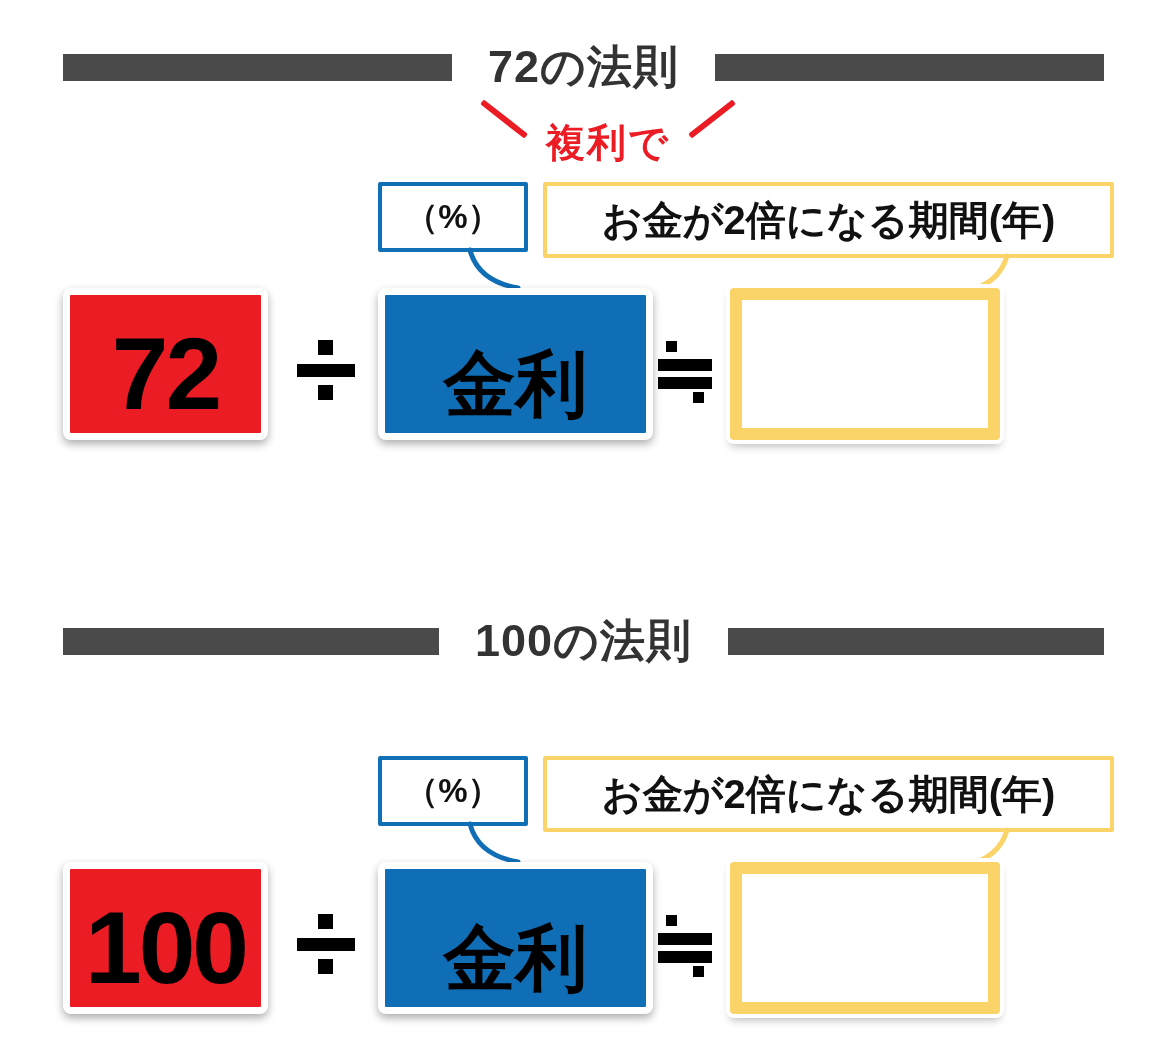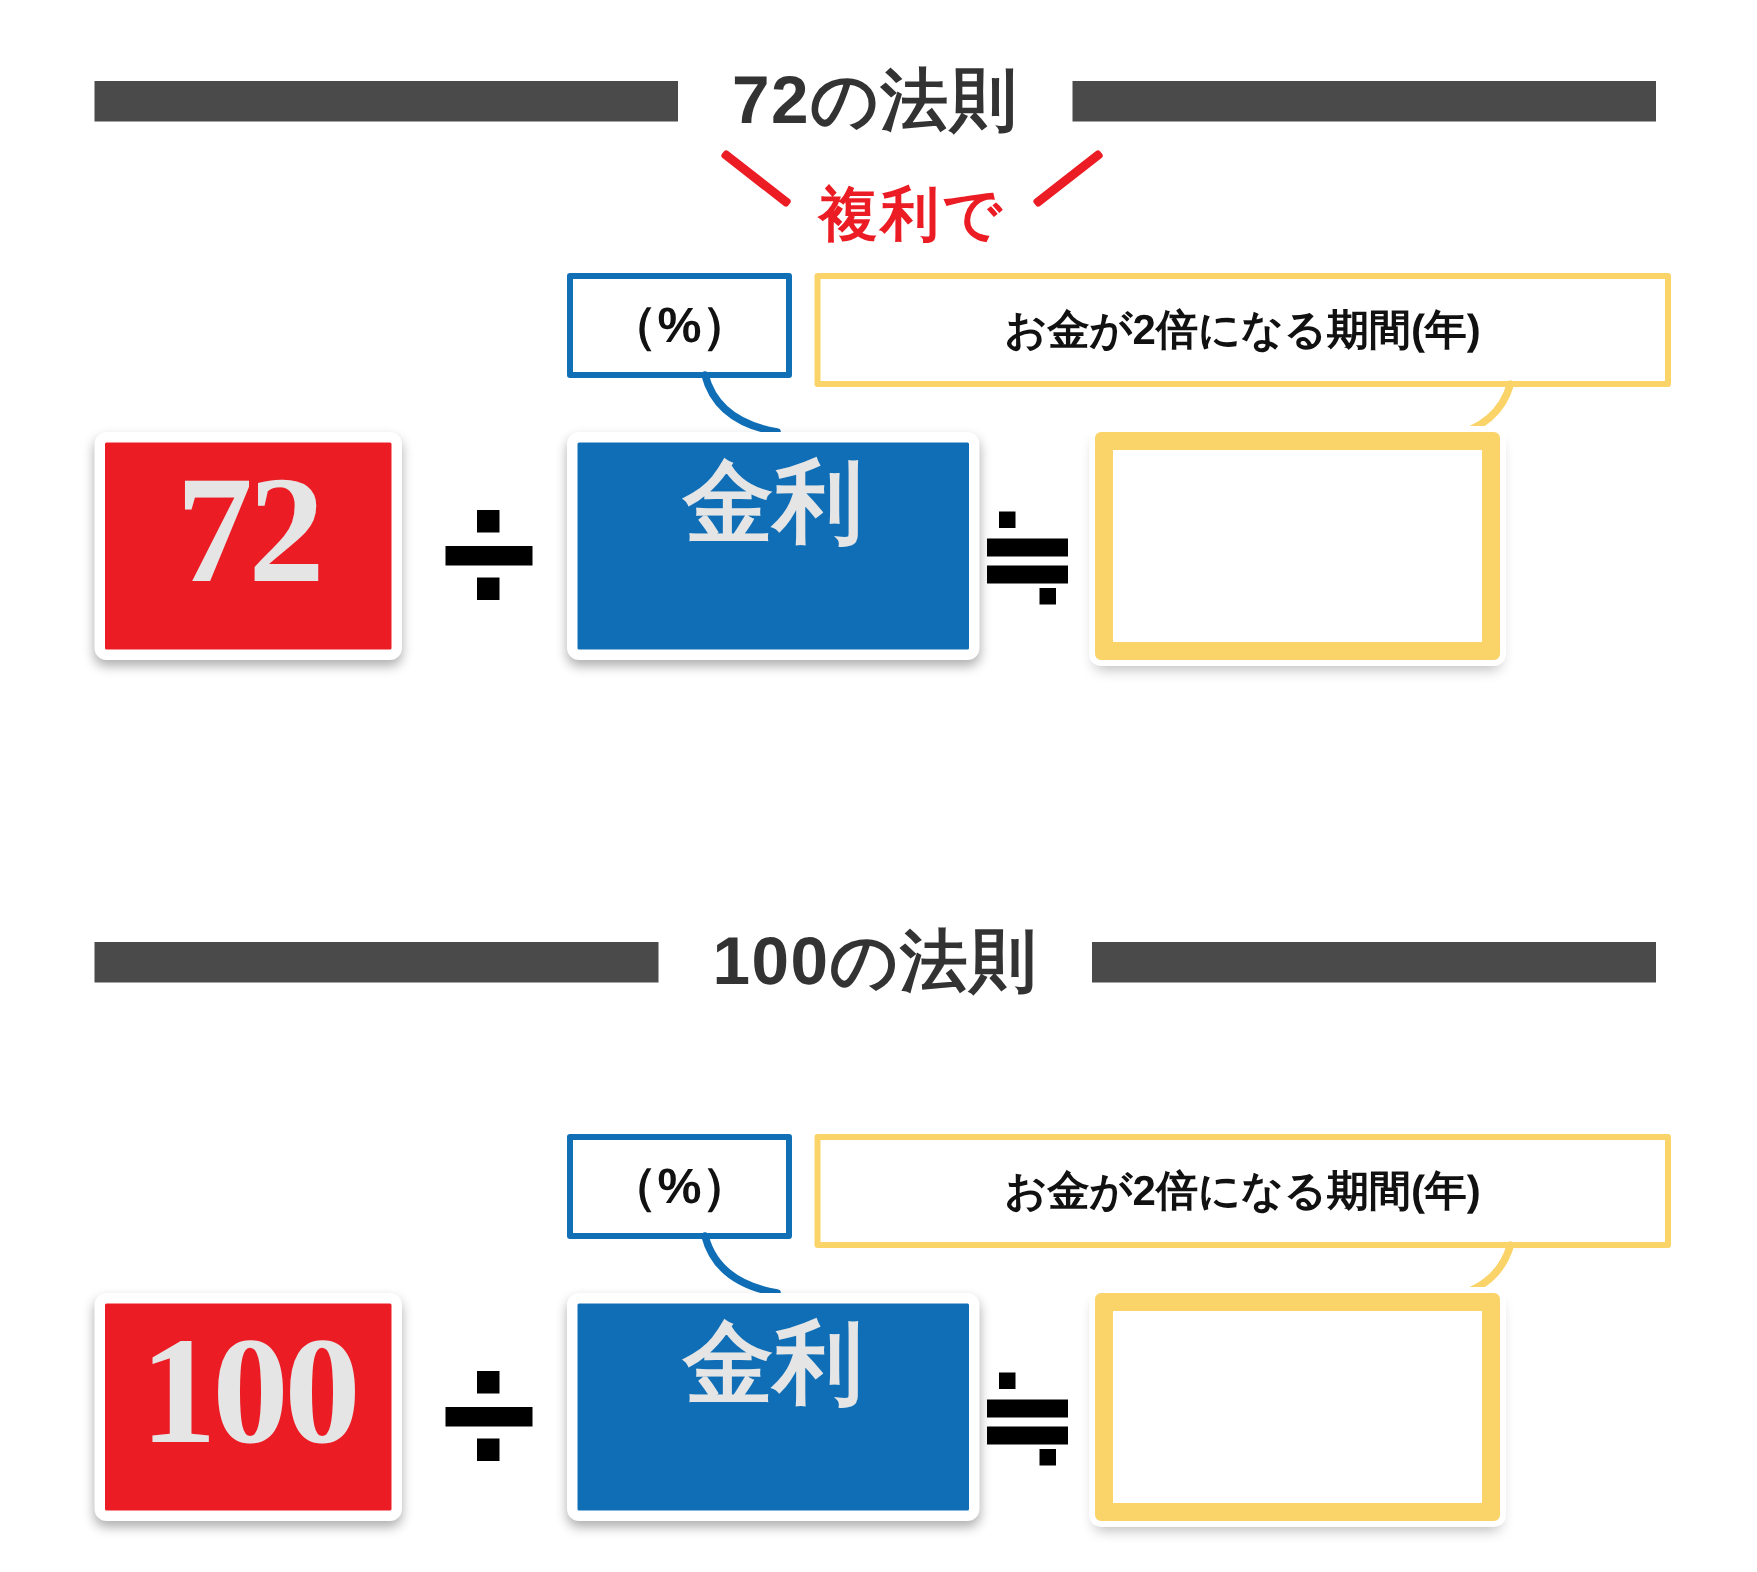--- a/index.html
+++ b/index.html
@@ -99,21 +99,21 @@
     top: 182px;
     width: 571px;
     height: 76px;
     box-sizing: border-box;
     background: #ffffff;
     border: 4px solid #fad469;
     border-radius: 2px;
     display: flex;
     align-items: center;
     justify-content: center;
-    font-size: 28px;
+    font-size: 40px;
     font-weight: bold;
     color: #111111;
     white-space: nowrap;
   }
 
   
   .tails {
     position: absolute;
     left: 0;
     top: 0;
@@ -124,40 +124,39 @@
 
   
   .num-box {
     position: absolute;
     top: 288px;
     box-sizing: border-box;
     border: 7px solid #ffffff;
     border-radius: 8px;
     box-shadow: 0 4px 8px rgba(0,0,0,0.32);
     display: flex;
-    align-items: flex-start;
+    align-items: flex-end;
     justify-content: center;
-    color: #e5e5e5;
+    color: #000000;
     font-weight: bold;
-    font-family: Liberation Serif, serif;
   }
   .dividend-box {
     left: 63px;
     width: 205px;
     height: 152px;
     background: #ec1c24;
     font-size: 102px;
     letter-spacing: -3px;
   }
   .divisor-box {
     left: 378px;
     width: 275px;
     height: 152px;
     background: #0f6eb6;
-    font-size: 60px;
+    font-size: 72px;
   }
   .result-box {
     position: absolute;
     left: 730px;
     top: 288px;
     width: 270px;
     height: 152px;
     box-sizing: border-box;
     background: #ffffff;
     border: 12px solid #fad469;

